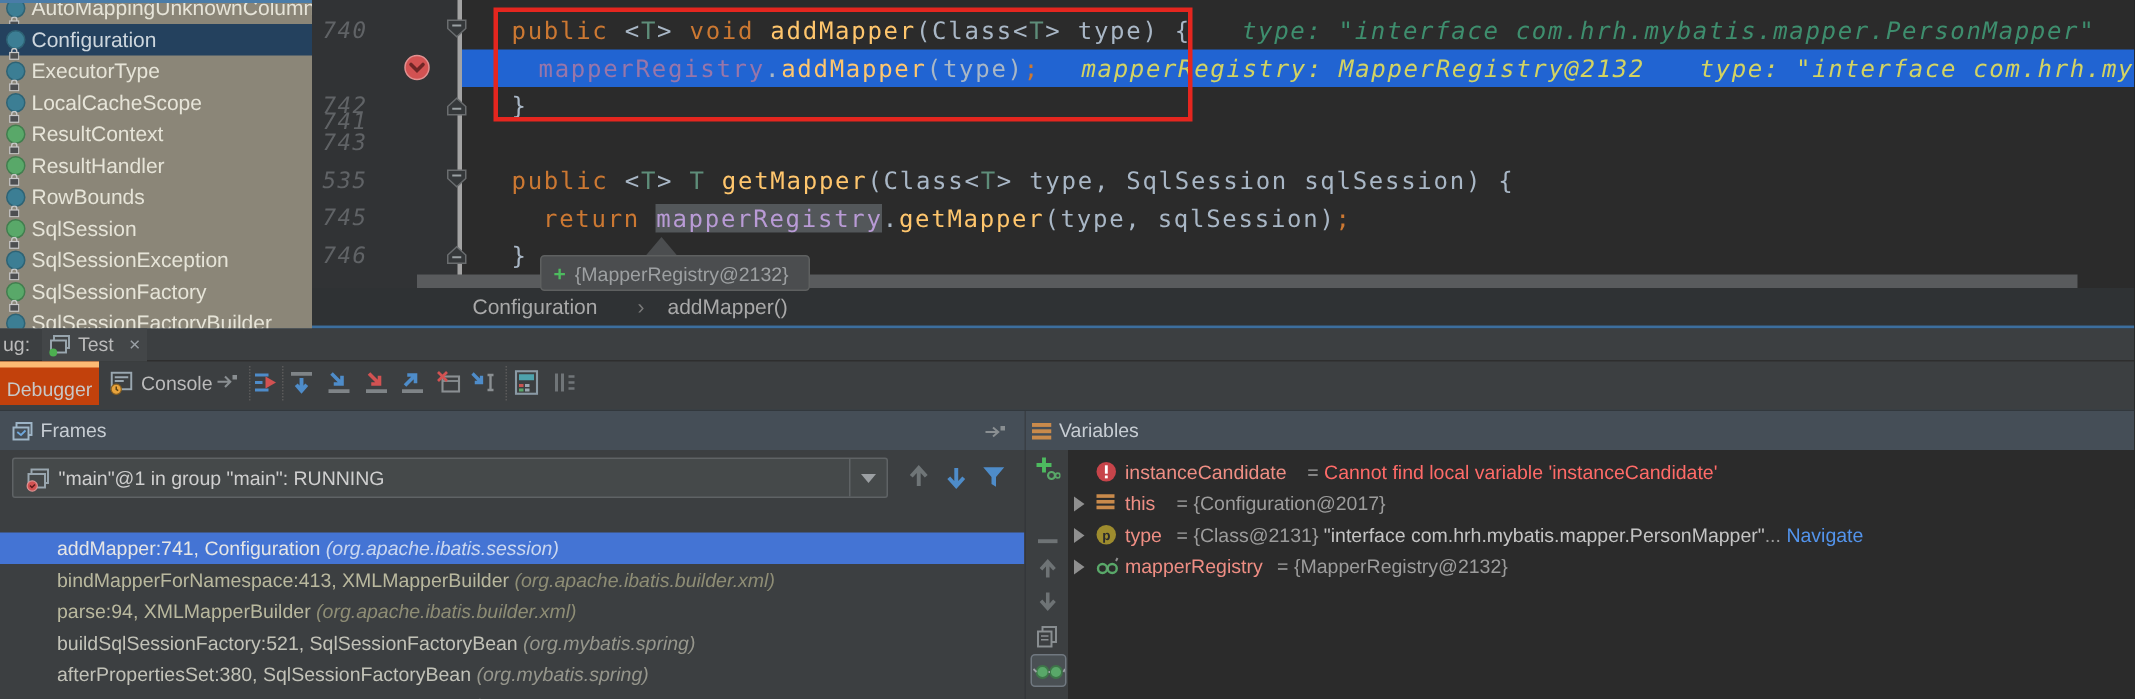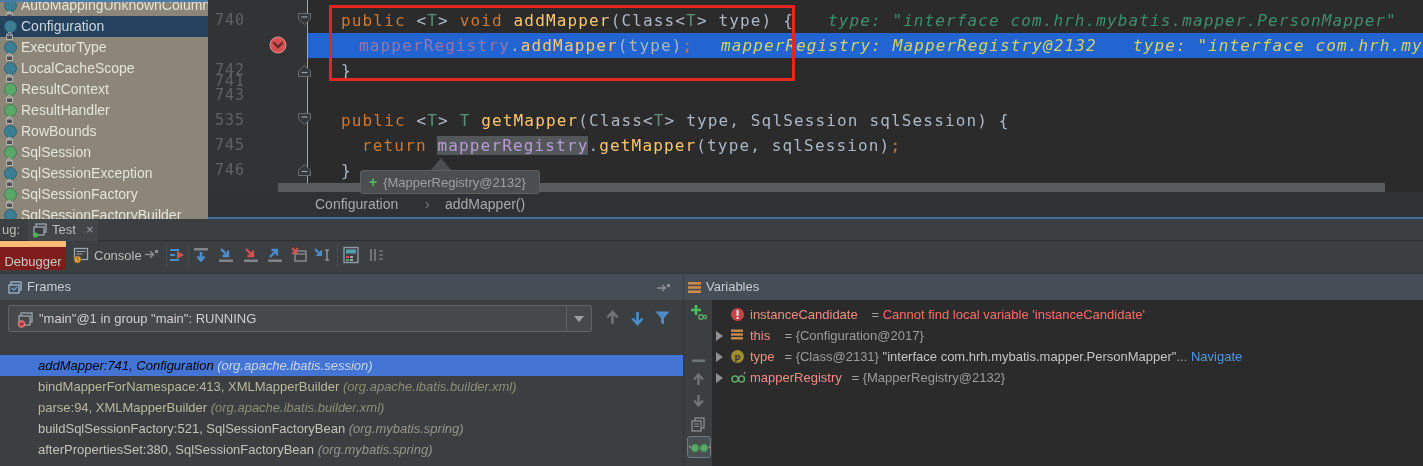--- a/index.html
+++ b/index.html
@@ -5,21 +5,21 @@
   * { margin:0; padding:0; box-sizing:border-box; }
   html,body { background:#1e1e1e; }
   #screen {
     position:relative; width:1423px; height:466px; overflow:hidden;
     background:#2B2B2B; font-family:"Liberation Sans", sans-serif;
   }
   .abs { position:absolute; }
 
   
   #editor { position:absolute; left:0; top:0; width:1423px; height:219px; background:#2B2B2B; }
-  #gutter { position:absolute; left:207px; top:0; width:101px; height:193px; background:#313335; border-right:1px solid #a3a3a3;}
+  #gutter { position:absolute; left:207px; top:0; width:101px; height:193px; background:#313335; border-right:3px solid #a3a3a3;font-style:italic;}
   .lnum { position:absolute; left:8px; width:40px; height:25px; line-height:25px;
           font-family:"DejaVu Sans Mono", monospace; font-size:15px; letter-spacing:1px; color:#606366; }
   #foldline { position:absolute; left:97px; top:0; width:1px; height:190px; background:#505254; }
   .foldmark { position:absolute; left:90px; width:15px; height:14px; }
   #exec-line { position:absolute; left:308px; top:33px; width:1115px; height:25px; background:#2164D2; }
   .codeline { position:absolute; height:25px; line-height:25px; white-space:pre;
               font-family:"DejaVu Sans Mono", monospace; font-size:16px; letter-spacing:1.15px; color:#A9B7C6; }
   .tk-kw  { color:#CC7832; }
   .tk-fn  { color:#FFC66D; }
   .tk-fld { color:#9876AA; }
@@ -67,22 +67,22 @@
 
   
   #debugwin { position:absolute; left:0; top:219px; width:1423px; height:247px; background:#3C3F41; }
   #dw-row1 { position:absolute; left:0; top:0; width:1423px; height:22px; border-bottom:1px solid #2e2e2e; }
   #dw-prefix { position:absolute; left:2px; top:3px; font-size:13px; color:#BBBBBB; }
   #test-tab { position:absolute; left:28px; top:0; width:70px; height:22px; background:#434648; }
   #test-tab .lbl { position:absolute; left:24px; top:3px; font-size:13px; color:#BBBBBB; }
   #test-tab .x { position:absolute; left:58px; top:3px; font-size:13px; color:#9AA0A5; }
 
   #dw-row2 { position:absolute; left:0; top:22px; width:1423px; height:29px; }
-  #tab-debugger { position:absolute; left:0; top:0; width:66px; height:29px; background:#7f1d1d;
-                  border-top:6px solid #fdba74; font-size:13px; color:#C8C8C8; text-align:center; line-height:29px; }
+  #tab-debugger { position:absolute; left:0; top:0; width:66px; height:29px; background:#c2410c;
+                  border-top:4px solid #fdba74; font-size:13px; color:#C8C8C8; text-align:center; line-height:29px; }
   #tab-console { position:absolute; left:66px; top:0; width:100px; height:29px; font-size:13px; color:#BBBBBB; }
   #tab-console .lbl { position:absolute; left:28px; top:0; line-height:29px; }
   .vsep { position:absolute; top:3px; width:1px; height:23px; border-left:1px dotted #5A5A5A; }
   .tbicon { position:absolute; top:5px; width:18px; height:18px; }
 
   #dw-row3 { position:absolute; left:0; top:54px; width:1423px; height:27px; background:#454E57; border-top:1px solid #32383d;}
   #frames-hdr-label { position:absolute; left:27px; top:5px; font-size:13px; color:#C7CDD3; }
   #vars-hdr-label { position:absolute; left:706px; top:5px; font-size:13px; color:#C7CDD3; }
   #hdr-divider { position:absolute; left:683px; top:0; width:1px; height:27px; background:#3A3F45; }
 
@@ -91,21 +91,21 @@
   #thread-dd { position:absolute; left:8px; top:5px; width:584px; height:27px; background:#45494A;
                border:1px solid #5F6365; border-radius:2px; }
   #thread-dd .txt { position:absolute; left:30px; top:5px; font-size:13px; color:#CFCFCF; white-space:nowrap; }
   #thread-dd .dbtn { position:absolute; right:0; top:0; width:25px; height:25px; border-left:1px solid #5F6365; }
   #thread-dd .dbtn:after { content:""; position:absolute; left:7px; top:10px;
                border-left:5px solid transparent; border-right:5px solid transparent; border-top:6px solid #9CA0A3; }
   .frow { position:absolute; left:0; width:683px; height:21px; line-height:21px; font-size:13px; white-space:nowrap; }
   .frow .m { margin-left:38px; }
   .frow .pkg { font-style:italic; }
   .frow.sel { background:#4474D4; }
-  .frow.sel .m { color:#000000;font-style:italic; } .frow.sel .pkg { color:#C9D6EF; }
+  .frow.sel .m { color:#e5e5e5; } .frow.sel .pkg { color:#C9D6EF; }
   .frow.lib .m { color:#B9B89E; } .frow.lib .pkg { color:#8E8D75; }
   .frow.light .m { color:#C2C2B8; } .frow.light .pkg { color:#96968C; }
 
   
   #watch-toolbar { position:absolute; left:683px; top:81px; width:29px; height:166px; background:#3C3F41;
                    border-left:1px solid #34373a; }
   .wicon { position:absolute; left:6px; width:17px; height:17px; }
 
   
   #vars-body { position:absolute; left:712px; top:81px; width:711px; height:166px; background:#2B2B2B; }

